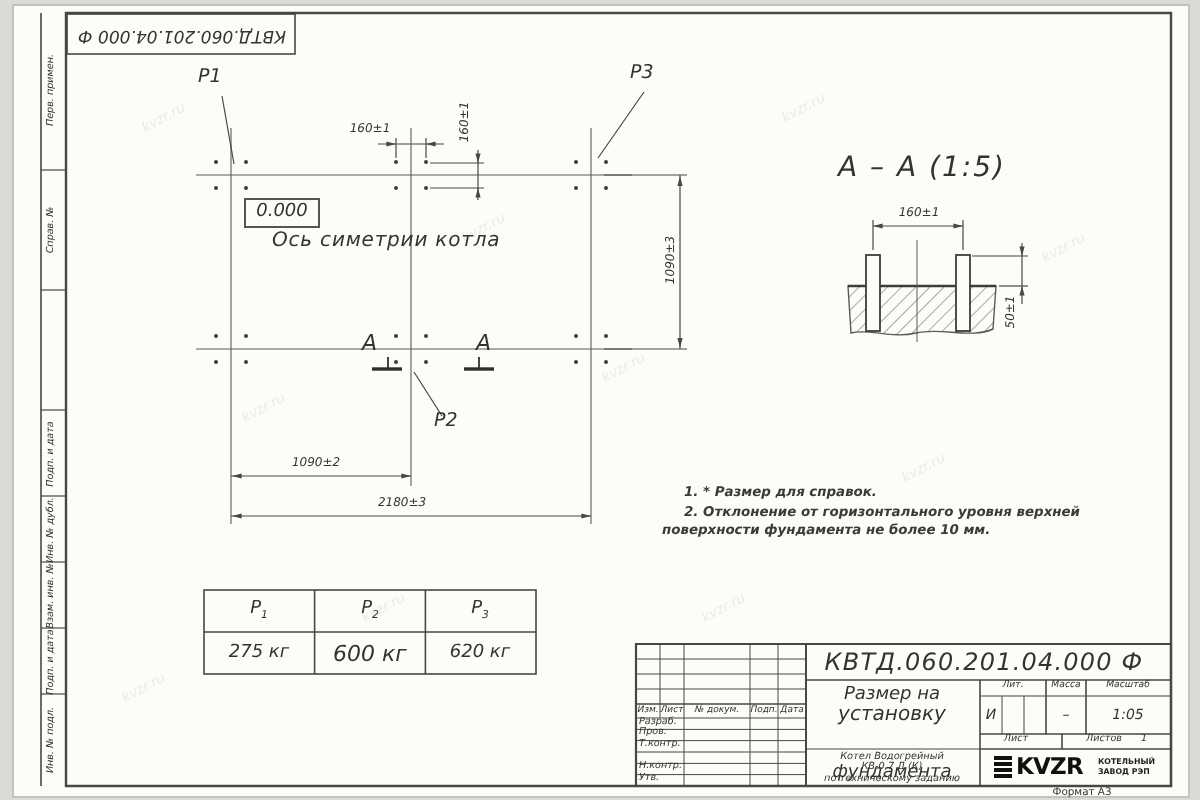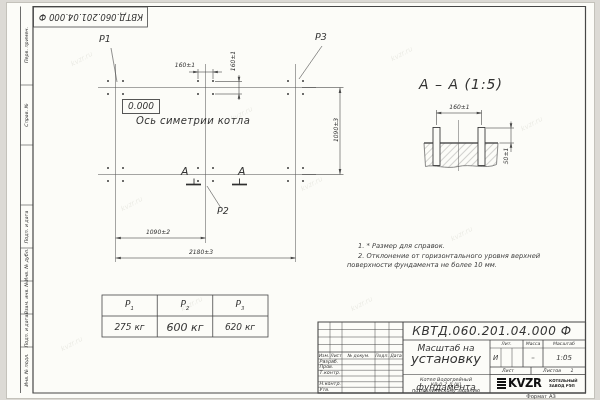--- a/index.html
+++ b/index.html
@@ -8,21 +8,21 @@
   .sheet{position:absolute;left:6px;top:2px;width:587px;height:395px;
          background:#fcfcf8;border:1px solid #c4c2bb;}
   svg.lines{position:absolute;left:0;top:0;}
   .t{position:absolute;white-space:nowrap;font-style:italic;color:#333;line-height:1;}
   .c{transform:translate(-50%,-50%);}
   .rot{transform:translate(-50%,-50%) rotate(-90deg);}
   .rot180{transform:translate(-50%,-50%) rotate(180deg);}
   .lvl{border:1px solid #555;text-align:center;font-style:italic;}
   .notes{position:absolute;left:331px;top:242px;width:228px;font-style:italic;
          font-size:6.7px;line-height:1.34;color:#3a3a3a;}
-  .notes p{margin:0 0 1px 16px;text-indent:11px;}
+  .notes p{margin:0 0 1px 0;text-indent:11px;font-weight:bold;}
   .wm{position:absolute;font-style:italic;font-size:7px;color:rgba(120,120,110,0.13);
       transform:rotate(-28deg);pointer-events:none;}
   .logo{position:absolute;left:497px;top:376px;display:flex;align-items:center;gap:2px;}
   .logo .emb{width:9px;height:11px;background:repeating-linear-gradient(180deg,#111 0 2px,#fcfcf8 2px 3px);}
   .logo .lg{font-weight:900;font-style:normal;font-size:11.5px;letter-spacing:-0.4px;color:#101010;}
   .cap{position:absolute;left:549px;top:379px;font-size:3.9px;font-weight:bold;
        font-style:normal;line-height:1.2;color:#222;}
   sub{font-size:60%;}
 </style>
 </head>
@@ -240,22 +240,22 @@
 <div class="t c" style="left:324px;top:355.5px;font-size:4.5px">Изм.</div>
 <div class="t c" style="left:336px;top:355.5px;font-size:4.5px">Лист</div>
 <div class="t c" style="left:358.5px;top:355.5px;font-size:4.5px">№ докум.</div>
 <div class="t c" style="left:382px;top:355.5px;font-size:4.5px">Подп.</div>
 <div class="t c" style="left:396px;top:355.5px;font-size:4.5px">Дата</div>
 <div class="t" style="left:319.5px;top:359.6px;font-size:4.8px">Разраб.</div>
 <div class="t" style="left:319.5px;top:365.3px;font-size:4.8px">Пров.</div>
 <div class="t" style="left:319.5px;top:371px;font-size:4.8px">Т.контр.</div>
 <div class="t" style="left:319.5px;top:382.3px;font-size:4.8px">Н.контр.</div>
 <div class="t" style="left:319.5px;top:388px;font-size:4.8px">Утв.</div>
-<div class="t c" style="left:446px;top:347.5px;font-size:9px">Масштаб на</div>
-<div class="t c" style="left:446px;top:357.5px;font-size:13px">установку</div>
+<div class="t c" style="left:446px;top:347.5px;font-size:9px">Размер на</div>
+<div class="t c" style="left:446px;top:357.5px;font-size:10px">установку</div>
 <div class="t c" style="left:446px;top:387px;font-size:9px">фундамента</div>
 <div class="t c" style="left:446px;top:378.5px;font-size:4.9px">Котел Водогрейный</div>
 <div class="t c" style="left:446px;top:384px;font-size:4.9px">КВ-0,7 Д (К)</div>
 <div class="t c" style="left:446px;top:389.5px;font-size:4.9px">по техническому заданию</div>
 <div class="t c" style="left:506.5px;top:344px;font-size:4.6px">Лит.</div>
 <div class="t c" style="left:533px;top:344px;font-size:4.6px">Масса</div>
 <div class="t c" style="left:564px;top:344px;font-size:4.6px">Масштаб</div>
 <div class="t c" style="left:495.5px;top:357.5px;font-size:7px">И</div>
 <div class="t c" style="left:533px;top:357.5px;font-size:7px">–</div>
 <div class="t c" style="left:564px;top:357.5px;font-size:7px">1:05</div>

